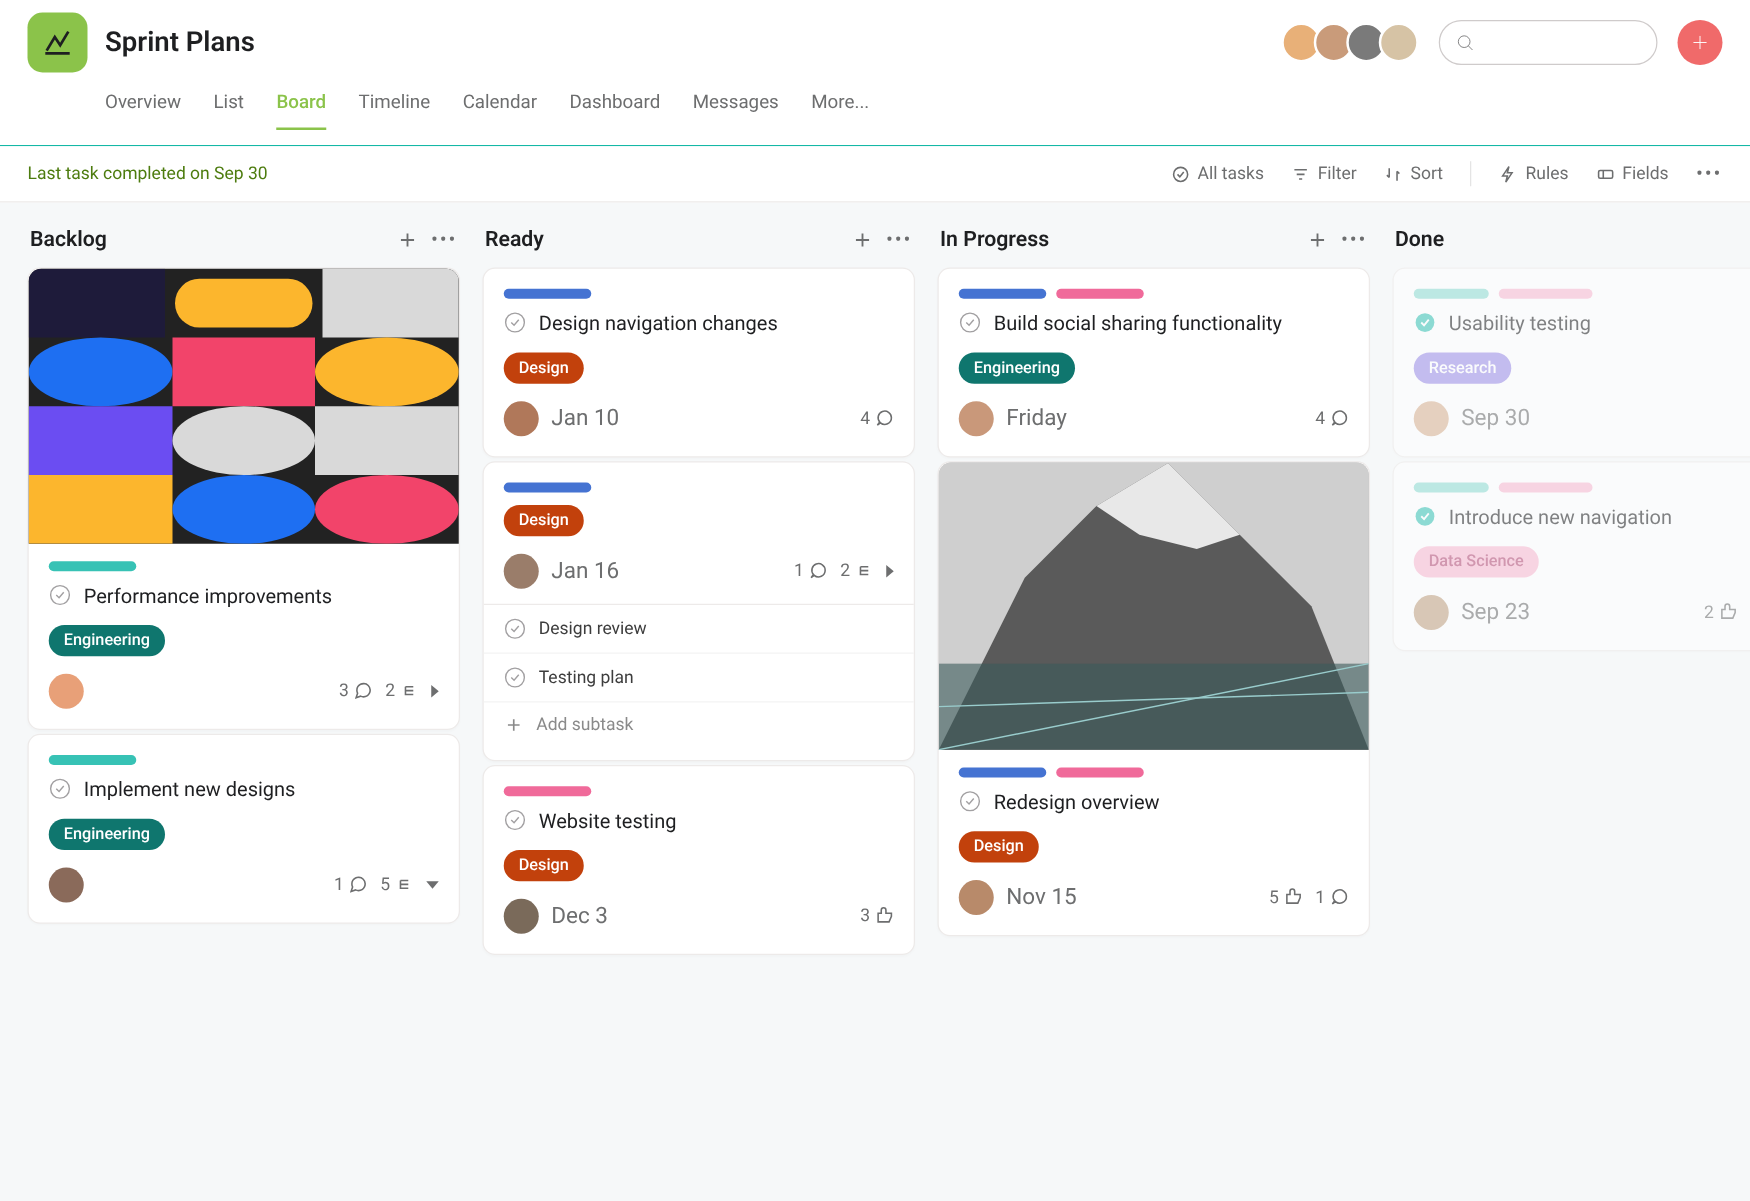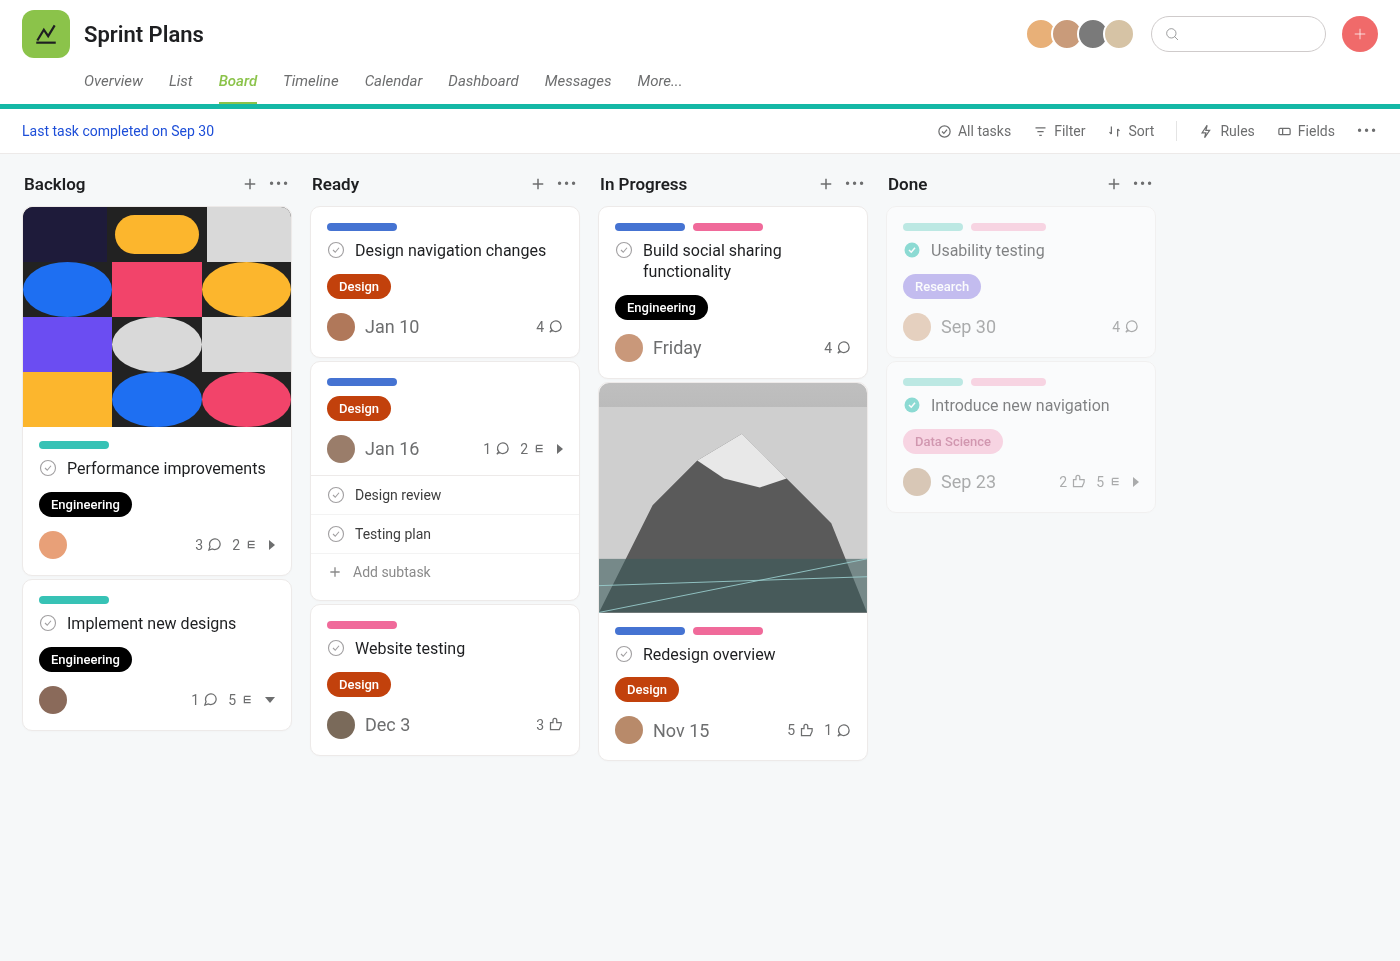--- a/index.html
+++ b/index.html
@@ -1,40 +1,40 @@
 <!DOCTYPE html>
 <html><head>
 <meta charset="utf-8">
 <style>
 * { box-sizing: border-box; margin: 0; padding: 0; }
 body { font-family: -apple-system, BlinkMacSystemFont, "Segoe UI", Roboto, Helvetica, Arial, sans-serif; background: #f6f8f9; color: #1e1f21; font-size: 14px; width:1400px; }
-.header { background: #fff; padding: 10px 22px 0 22px; border-bottom: 5px solid #14b8a6; text-align: center; }
+.header { background: #fff; padding: 10px 22px 12px 22px; border-bottom: 1px solid #14b8a6; text-align: center; }
 .header-top { display:flex; align-items:center; }
 .project-icon { width:48px; height:48px; border-radius:12px; background:#8bc34a; display:flex; align-items:center; justify-content:center; margin-right:14px; }
 .project-icon svg { width:26px; height:26px; }
 .project-title { font-size:22px; font-weight:600; }
 .header-right { margin-left:auto; display:flex; align-items:center; gap:16px; }
 .avatars { display:flex; }
 .avatar { width:32px; height:32px; border-radius:50%; border:2px solid #fff; margin-left:-6px; display:flex; align-items:center; justify-content:center; font-size:12px; font-weight:600; color:#fff; }
 .avatar.sm { width:28px; height:28px; border:none; margin:0; }
 .search-pill { width:175px; height:36px; border:1px solid #cfcbcb; border-radius:20px; display:flex; align-items:center; padding:0 12px; }
 .search-pill svg{ width:16px;height:16px; stroke:#6d6e6f;}
 .add-btn { width:36px;height:36px; border-radius:50%; background:#f06a6a; display:flex;align-items:center;justify-content:center; }
 .add-btn svg{width:18px;height:18px;stroke:#fff;}
-.tabs { display:flex; gap:26px; margin-left:62px; margin-top:6px;font-style:italic; }
+.tabs { display:flex; gap:26px; margin-left:62px; margin-top:6px; }
 .tab { padding:8px 0 12px 0; color:#6d6e6f; font-size:15px; cursor:pointer; border-bottom:2px solid transparent; }
 .tab.active { color:#8bc34a; font-weight:500; border-bottom:2px solid #8bc34a; }
 .toolbar { background:#fff; padding:12px 22px; display:flex; align-items:center; border-bottom:1px solid #edeae9; }
-.toolbar-left { color:#1d4ed8; font-size:14px; }
+.toolbar-left { color:#4d7c0f; font-size:14px; }
 .toolbar-right { margin-left:auto; display:flex; align-items:center; gap:22px; color:#6d6e6f; }
 .tb-item { display:flex; align-items:center; gap:6px; cursor:pointer; }
 .tb-item svg{width:15px;height:15px;stroke:#6d6e6f;fill:none;stroke-width:2;}
 .tb-sep { width:1px; height:20px; background:#e4e4e4; }
 .board { display:flex; gap:18px; padding:20px 22px; align-items:flex-start; }
-.column { width:270px; flex-shrink:0; }
+.column { width:346px; flex-shrink:0; }
 .col-header { display:flex; align-items:center; margin-bottom:12px; padding:0 2px; }
 .col-title { font-size:17px; font-weight:600; }
 .col-actions { margin-left:auto; display:flex; gap:10px; align-items:center; }
 .icon-btn { color:#6d6e6f; cursor:pointer; display:flex; }
 .icon-btn svg { width:18px;height:18px; stroke:#6d6e6f; fill:none; stroke-width:2;}
 .dots { letter-spacing:2px; font-weight:700; color:#6d6e6f; cursor:pointer; }
 .card { background:#fff; border:1px solid #edeae9; border-radius:10px; padding:16px; margin-bottom:3px; box-shadow:0 1px 2px rgba(0,0,0,0.02); }
 .card.faded { opacity:0.55; }
 .card-cover { border-radius:10px 10px 0 0; height:220px; margin:-16px -16px 14px -16px; background:#222; position:relative; overflow:hidden; }
 .card-cover.mountain { height:230px; background:linear-gradient(#bfbfbf,#9a9a9a); }
@@ -46,21 +46,21 @@
 .pill.pink { background:#f06a9a; width:70px; }
 .pill.lpink { background:#f9b8d1; width:75px; }
 .pill.lteal { background:#8edcd2; width:60px; }
 .card-title-row { display:flex; align-items:flex-start; gap:10px; margin-bottom:12px; }
 .check { width:18px;height:18px; flex-shrink:0; }
 .check svg{width:18px;height:18px;}
 .check.done svg circle{fill:#37c2b5;stroke:#37c2b5;}
 .check.done svg path{stroke:#fff;}
 .card-title { font-size:16px; line-height:1.3; }
 .tag { display:inline-block; padding:5px 12px; border-radius:14px; font-size:13px; font-weight:500; margin-bottom:14px;}
-.tag.eng { background:#000000; color:#fff; }
+.tag.eng { background:#0f766e; color:#fff; }
 .tag.design { background:#c2410c; color:#fff; }
 .tag.research { background:#9b8ce8; color:#fff; }
 .tag.ds { background:#f9b8d1; color:#b34874; }
 .card-footer { display:flex; align-items:center; }
 .due { color:#6d6e6f; font-size:18px; margin-left:10px; }
 .stats { margin-left:auto; display:flex; align-items:center; gap:10px; color:#6d6e6f; font-size:14px;}
 .stat { display:flex; align-items:center; gap:4px; }
 .stat svg{width:15px;height:15px;stroke:#6d6e6f;fill:none;stroke-width:2;}
 .subtask-list { border-top:1px solid #edeae9; margin:12px -16px -6px -16px; }
 .subtask { display:flex; align-items:center; gap:10px; padding:10px 16px; border-bottom:1px solid #f3f3f3; font-size:14px; color:#3d3d3d;}

